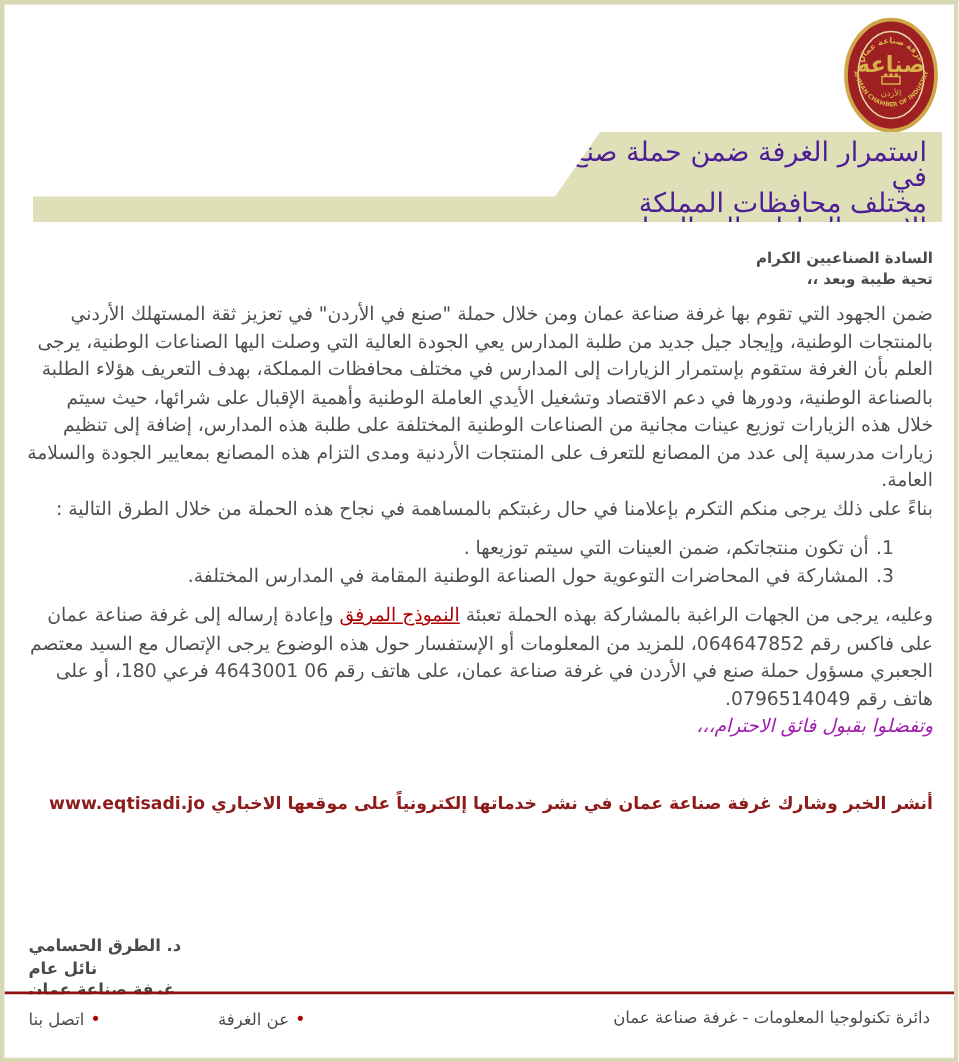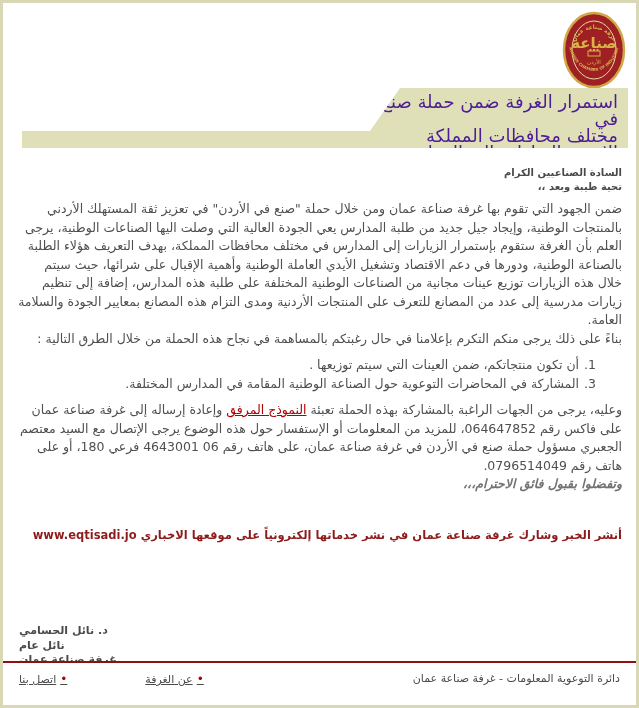--- a/index.html
+++ b/index.html
@@ -33,42 +33,42 @@
   }
   
   .body {
     position:absolute; top:197px; left:14px; right:14px;
     direction:rtl; 
     font-size:12.5px; line-height:18.5px; color:#4f4f4f;
   }
   .list { margin:8px 0 8px 0; padding-right:26px; }
   .list-item .num { margin-left:5px; }
   .attach-link { color:#b00000; font-weight:normal; text-decoration:underline; cursor:pointer; }
-  .closing { font-weight:bold; font-style:italic; color:#737373; }
+  .closing { font-weight:normal; font-style:italic; color:#a21caf; }
   .share-line {
     margin-top:34px;
     font-size:11.5px; font-weight:bold; color:#8e1b1b; line-height:15px;
   }
   .share-line .url { color:#8e1b1b; cursor:pointer; }
   
   .signature {
     position:absolute; left:16px; top:621px;
     direction:rtl; text-align:left;
     font-size:11px; line-height:14.5px; color:#4a4a4a; font-weight:bold;
   }
   
   .rule { position:absolute; top:658px; left:0px; right:0px; border-top:2px solid #8e1010; }
   .footer {
     position:absolute; top:660px; left:0; right:0; height:43px;
     display:flex; direction:rtl; justify-content:space-between; align-items:flex-start;
     padding:9px 16px 0 16px;
     font-size:11px; color:#4a4a4a; background:#fff;
   }
   .footer-links { display:flex; direction:rtl; gap:78px; }
-  .footer-link { cursor:pointer;text-decoration:underline; }
+  .footer-link { cursor:pointer; }
   .footer-link .bullet { color:#b00000; margin-left:4px; font-size:12px; }
 </style>
 </head>
 <body>
 
 <div class="page">
 
   <div class="logo-wrap">
     <svg width="64" height="78" viewBox="0 0 64 78">
       <defs>
@@ -126,29 +126,29 @@
 
     <div class="closing">وتفضلوا بقبول فائق الاحترام،،،</div>
 
     <div class="share-line">
       <span>أنشر الخبر وشارك غرفة صناعة عمان في نشر خدماتها إلكترونياً على موقعها الاخباري</span>
       <span class="url">www.eqtisadi.jo</span>
     </div>
   </div>
 
   <div class="signature">
-    <div>د. نائل الحسامي</div>
+    <div>د. الطرق الحسامي</div>
     <div>نائل عام</div>
     <div>غرفة صناعة عمان</div>
   </div>
 
   <div class="rule"></div>
 
   <div class="footer">
-    <div>دائرة التوعوية المعلومات - غرفة صناعة عمان</div>
+    <div>دائرة تكنولوجيا المعلومات - غرفة صناعة عمان</div>
     <div class="footer-links">
       <div class="footer-link">
         <span class="bullet">•</span><span>عن الغرفة</span>
       </div>
       <div class="footer-link">
         <span class="bullet">•</span><span>اتصل بنا</span>
       </div>
     </div>
   </div>
 

